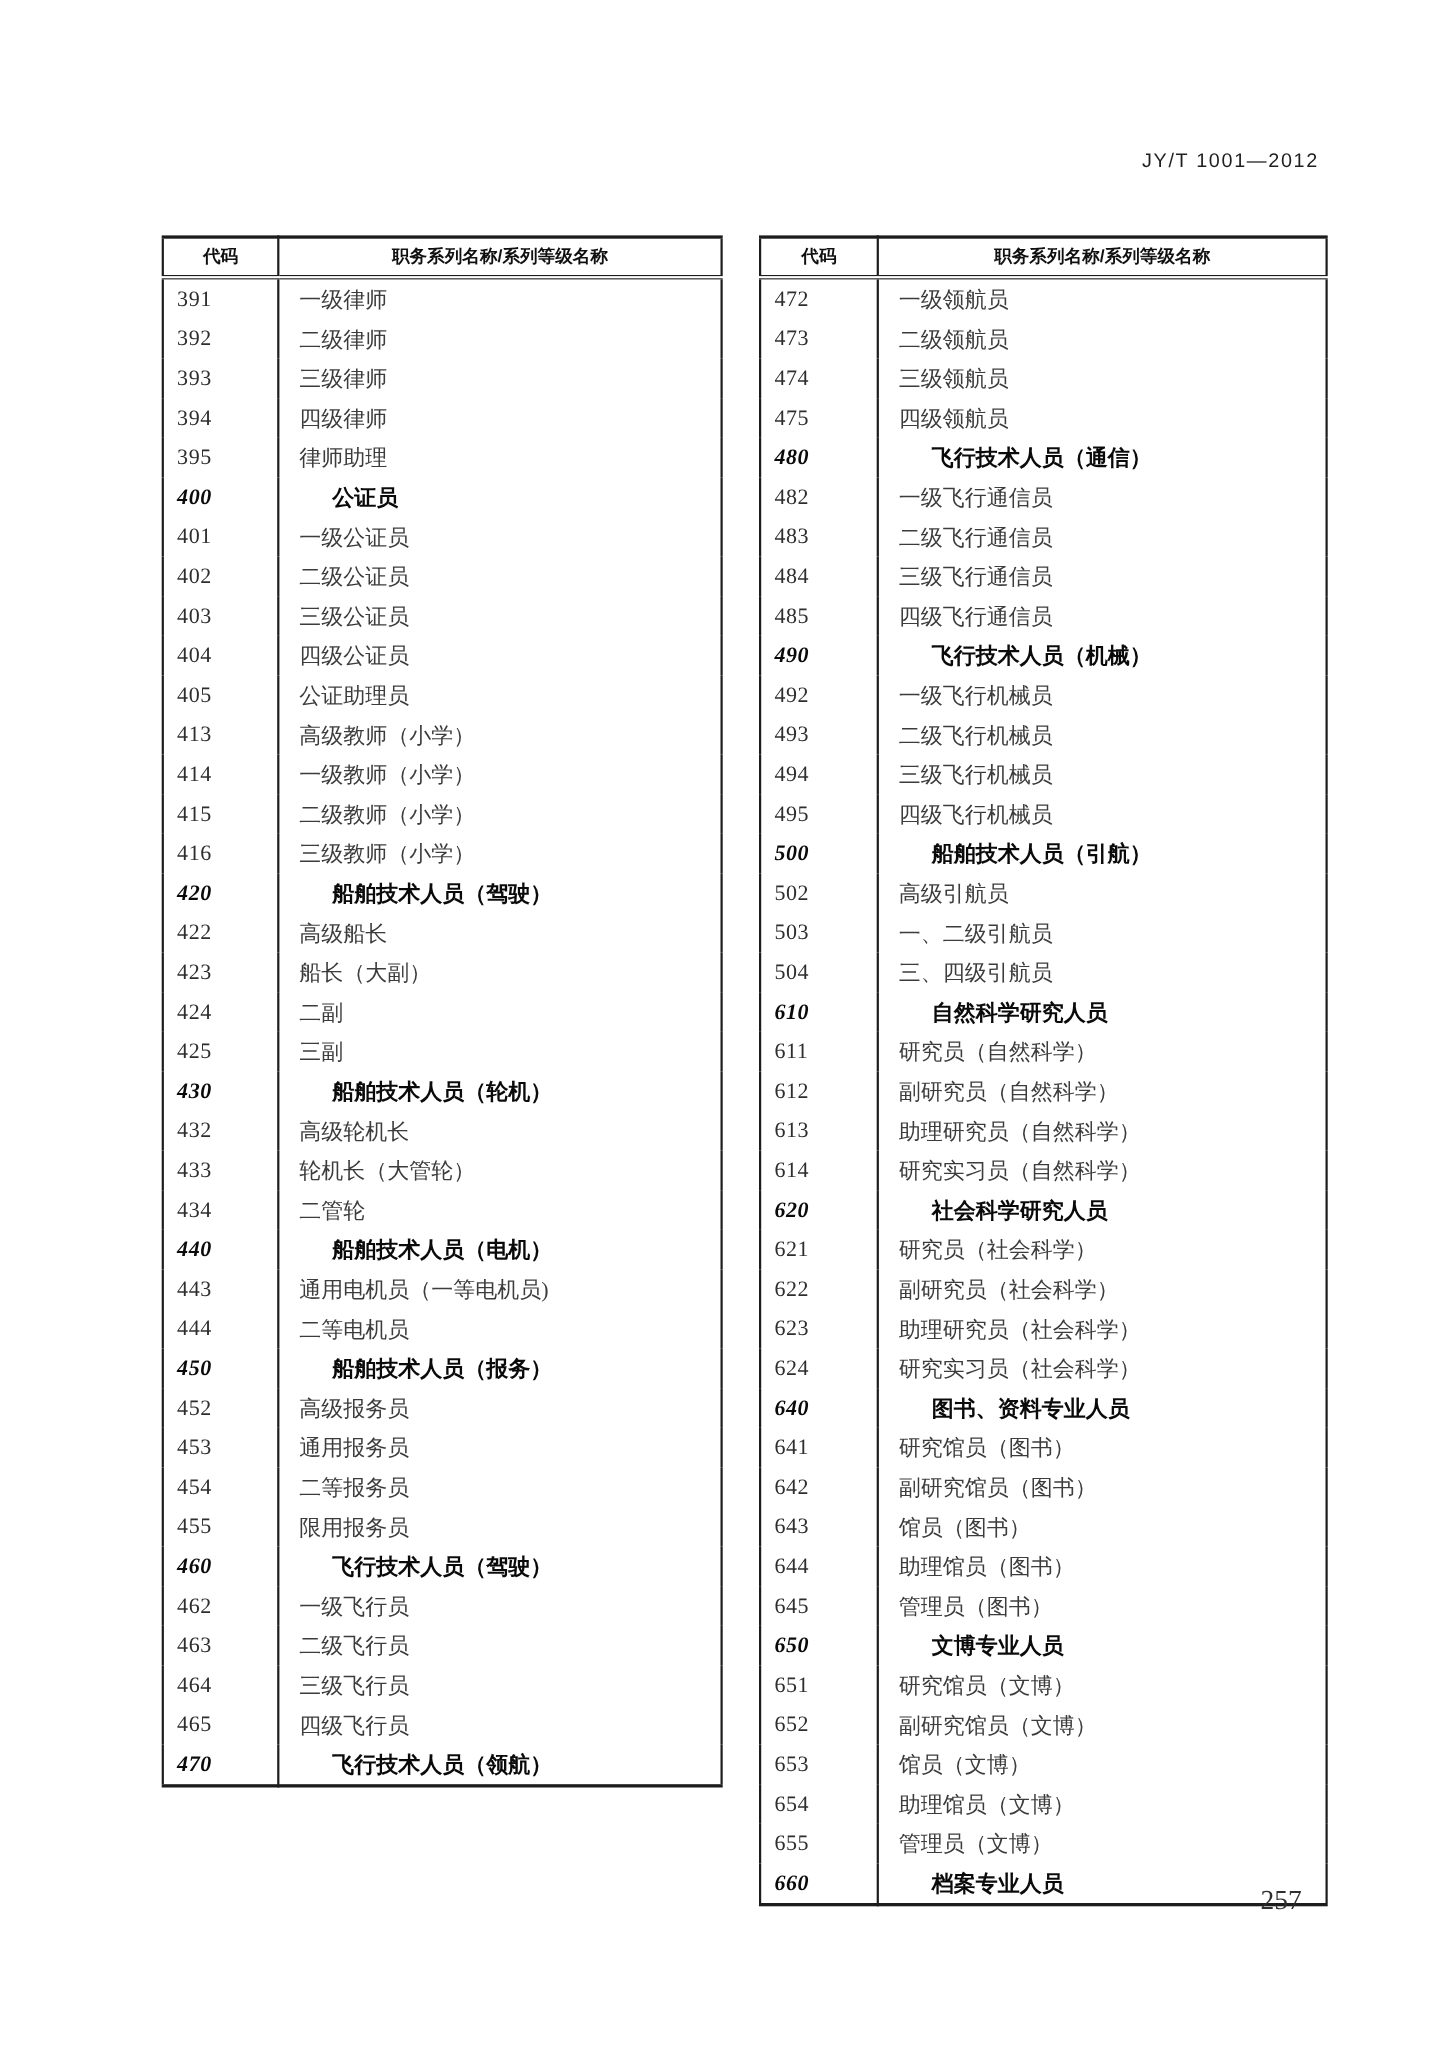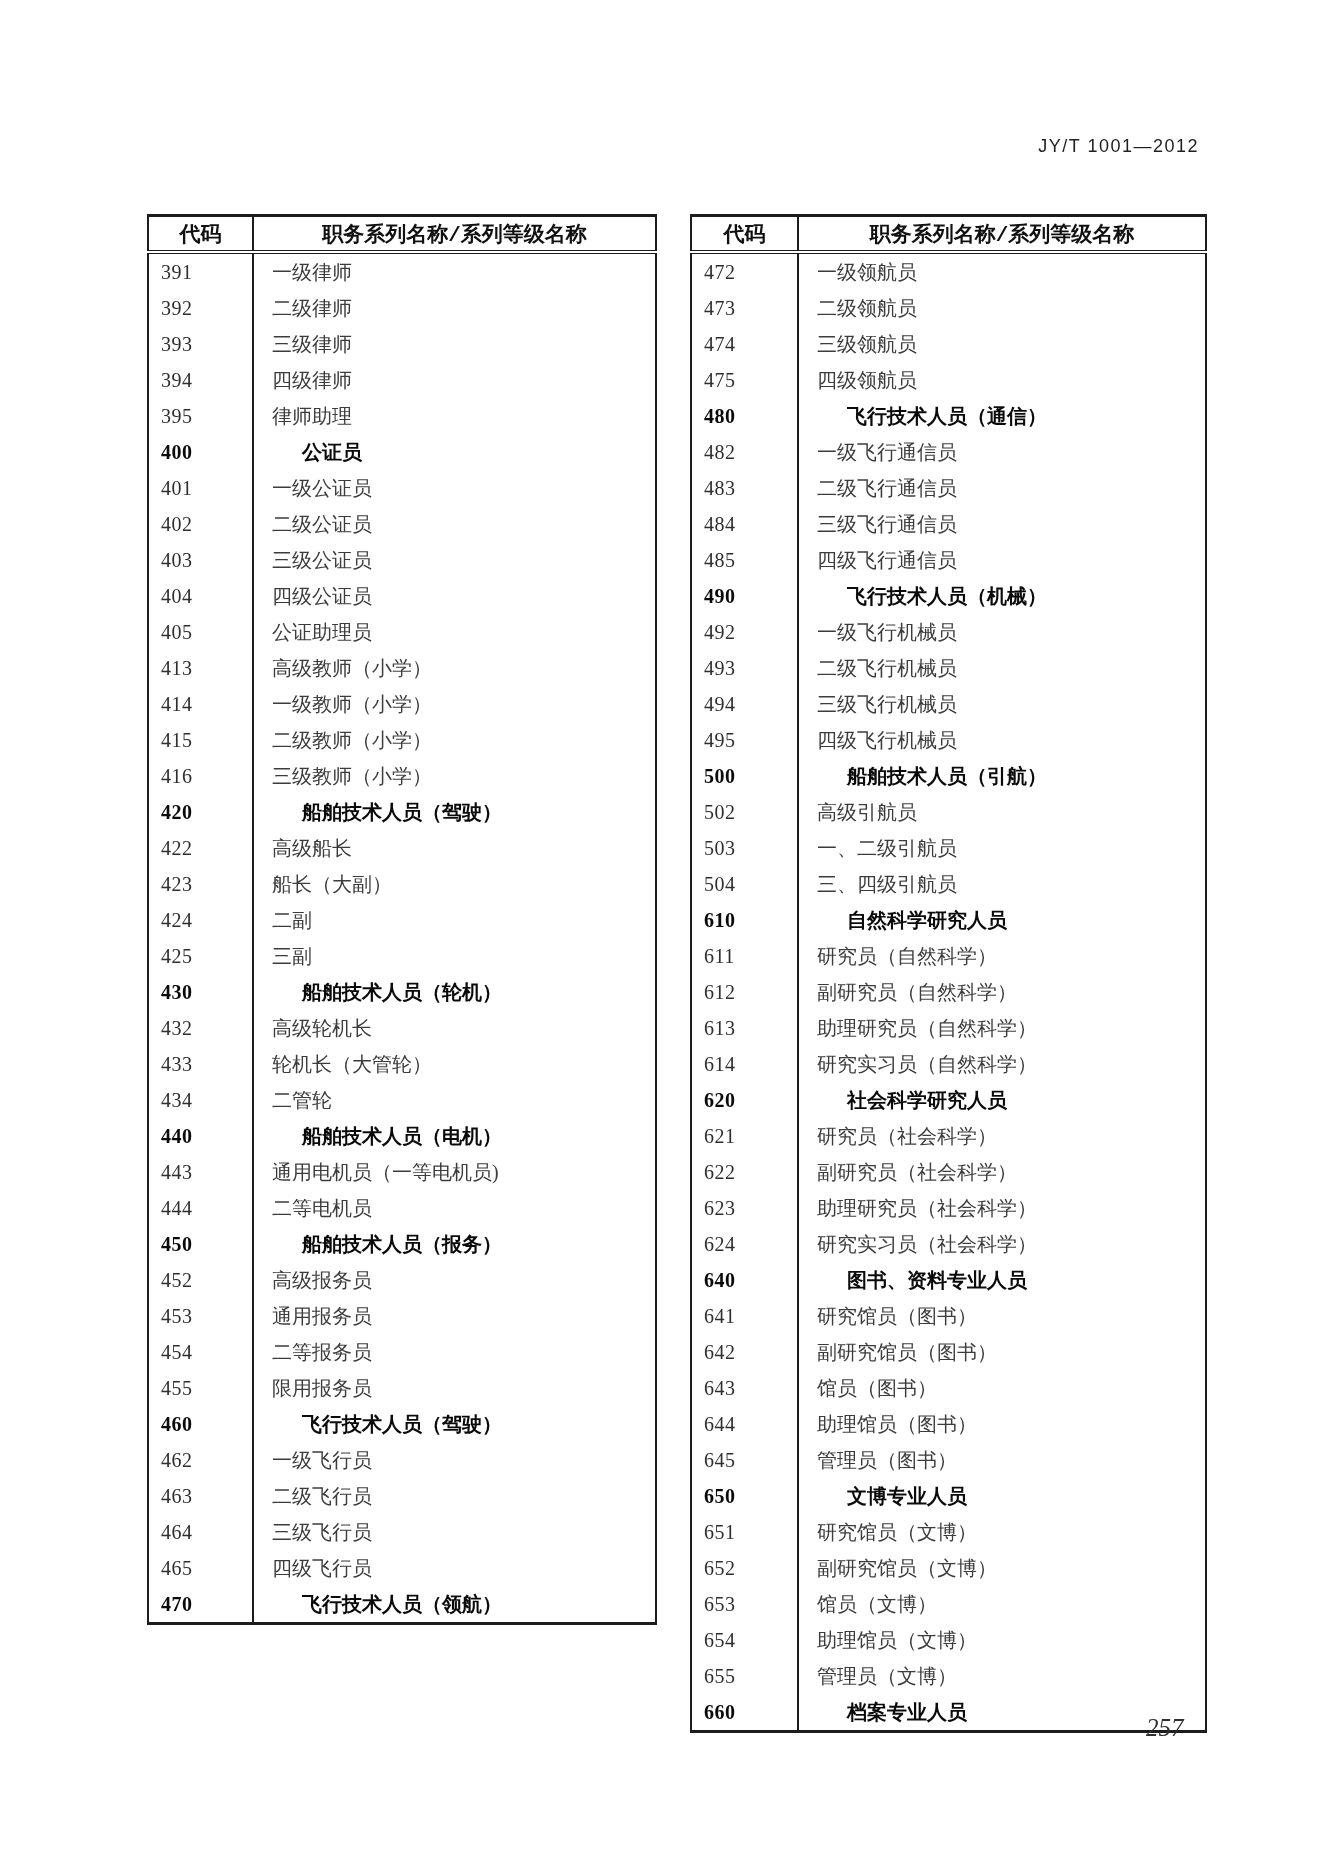--- a/index.html
+++ b/index.html
@@ -29,23 +29,23 @@
     table-layout: fixed;
     border: 2px solid #1c1c1c;
     border-top-width: 3px;
     border-bottom-width: 3px;
     background: #fff;
   }
   .tbl-left  { left: 147px; width: 508px; }
   .tbl-right { left: 690px; width: 515px; }
   .tbl th {
     height: 33px;
-    font-family: Liberation Mono, monospace;
+    font-family: Liberation Sans, sans-serif;
     font-weight: bold;
-    font-size: 21px;
+    font-size: 16px;
     color: #101010;
     vertical-align: middle;
     border-bottom: 4px double #1c1c1c;
     padding: 0;
   }
   .tbl th.code-h { border-right: 2px solid #1c1c1c; }
   .tbl td {
     height: 36px;
     vertical-align: middle;
     font-size: 20px;
@@ -61,35 +61,35 @@
     letter-spacing: 0.5px;
   }
   .tbl td.name-cell {
     font-family: "Liberation Serif", "DejaVu Serif", serif;
     color: #3c3c3c;
     padding-left: 18px;
   }
   .tbl tr.bold-row td.code-cell {
     font-weight: bold;
     color: #0a0a0a;
+    font-style: italic;
   }
   .tbl tr.bold-row td.name-cell {
     font-family: "Liberation Sans", "DejaVu Sans", sans-serif;
     font-weight: bold;
     color: #0a0a0a;
     padding-left: 48px;
   }
   .page-number {
     position: absolute;
     top: 1714px;
     left: 1146px;
     font-family: "Liberation Serif", "DejaVu Serif", serif;
     font-size: 25px;
     color: #2f2f2f;
-    font-style: italic;
   }
 </style>
 </head>
 <body>
 
 <div class="page">
 
   <div class="std-header">JY/T 1001—2012</div>
 
   <table class="tbl tbl-left">

